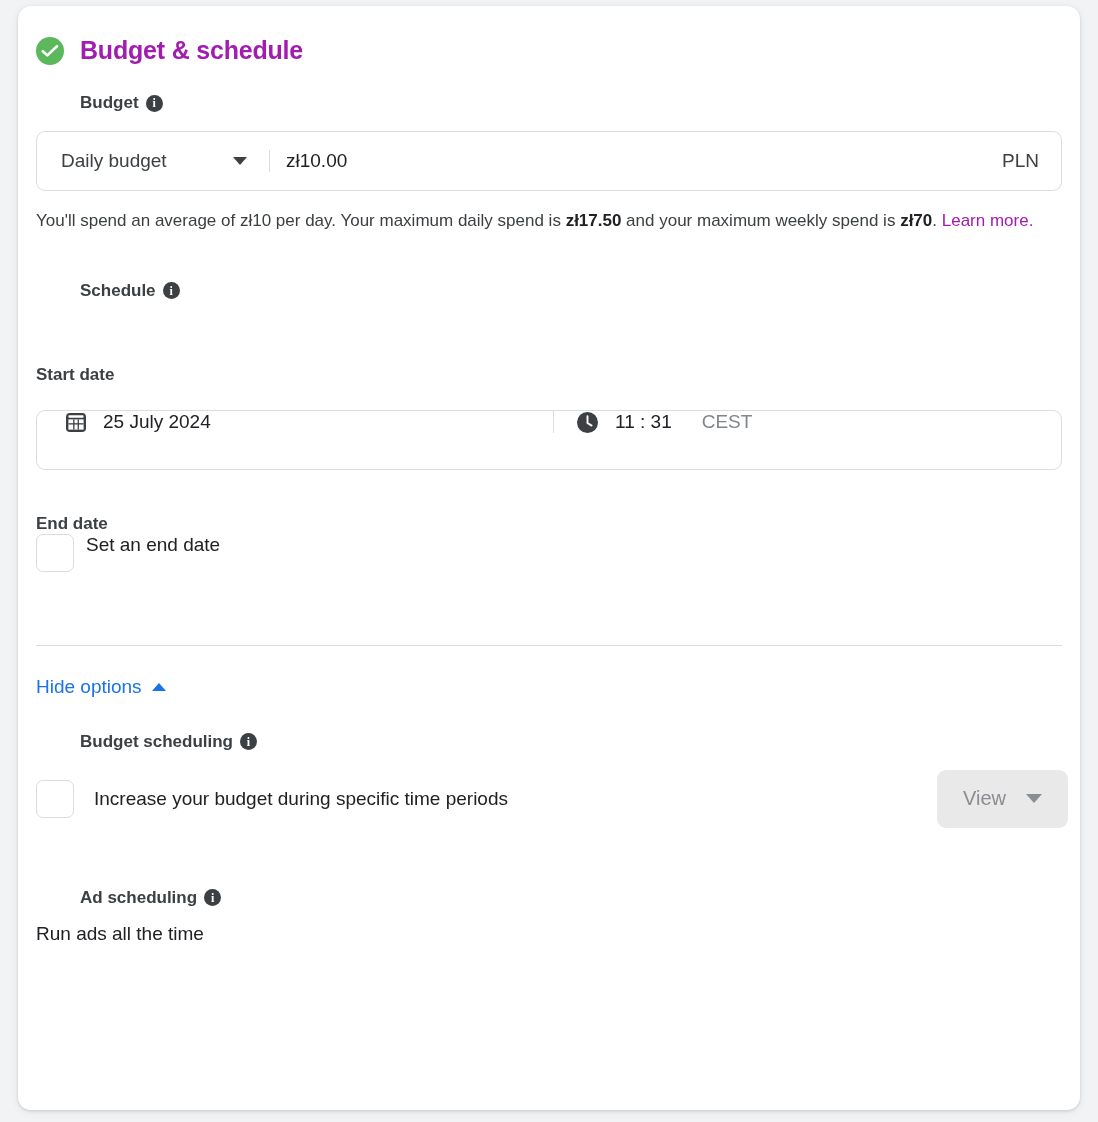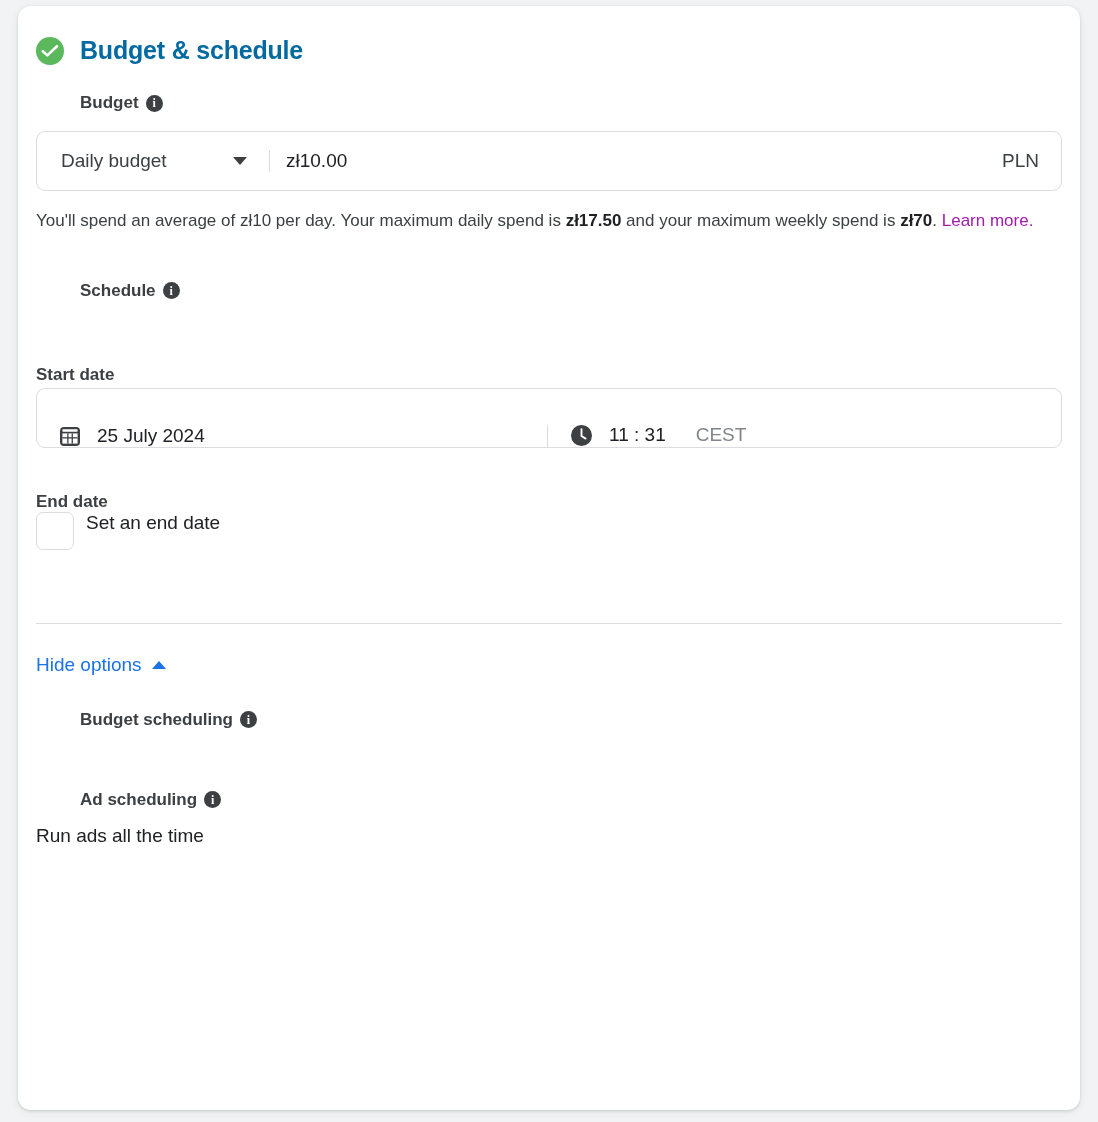--- a/index.html
+++ b/index.html
@@ -47,21 +47,21 @@
     width: 28px; height: 28px;
     border-radius: 50%;
     background: #5cb85c;
     flex: 0 0 28px;
     position: relative;
   }
   .status-check svg { position: absolute; left: 5px; top: 6px; }
   .card-title {
     font-size: 25px;
     font-weight: bold;
-    color: #0369a1;
+    color: #a21caf;
     letter-spacing: -0.2px;
   }
 
   
   .field-label {
     display: flex;
     align-items: center;
     gap: 7px;
     font-size: 17px;
     font-weight: bold;
@@ -157,28 +157,29 @@
     color: #a21caf;
     text-decoration: none;
     cursor: pointer;
   }
 
   
   .schedule-block { margin-top: 46px; padding-left: 18px; padding-right: 18px; }
   .start-date-label { margin-top: 64px; }
 
   .datetime-control {
-    margin-top: 3px;
-    display: flex;
-    align-items: flex-end;
+    margin-top: 25px;
+    display: flex;
+    align-items: flex-start;
     height: 60px;
     border: 1px solid #dadce0;
     border-radius: 9px;
     background: #fff;
     overflow: hidden;
+    padding-left: 6px;
   }
   .dt-cell {
     display: flex;
     align-items: center;
     gap: 16px;
     padding: 0 22px;
     cursor: pointer;
   }
   .dt-date { width: 511px; border-right: 1px solid #dadce0; }
   .dt-time { flex: 1; }
@@ -377,20 +378,29 @@
       <span>Hide options</span>
       <span class="caret-up"></span>
     </div>
 
     
     <div class="budsched-block">
       <div class="field-label">
         <span>Budget scheduling</span>
         <span class="info-icon">i</span>
       </div>
+      <div class="budsched-row">
+        <span class="checkbox"></span>
+        <span class="check-label" style="margin-left:20px">Increase your budget during specific time periods</span>
+        <span class="spacer"></span>
+        <button class="view-button" disabled="">
+          <span class="view-button-label">View</span>
+          <span class="caret-down-gray"></span>
+        </button>
+      </div>
     </div>
 
     
     <div class="adsched-block">
       <div class="field-label">
         <span>Ad scheduling</span>
         <span class="info-icon">i</span>
       </div>
       <div class="adsched-value">Run ads all the time</div>
     </div>

